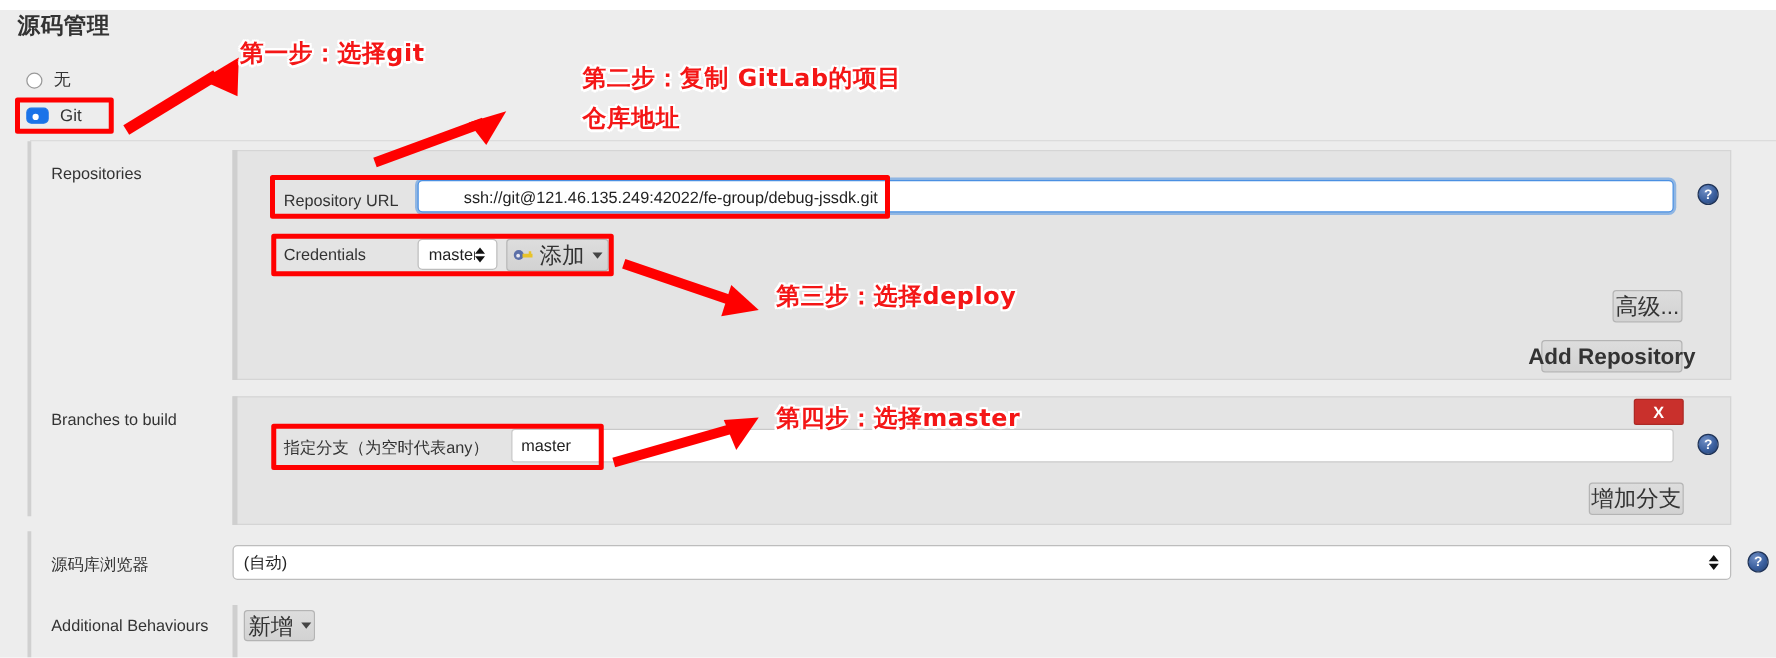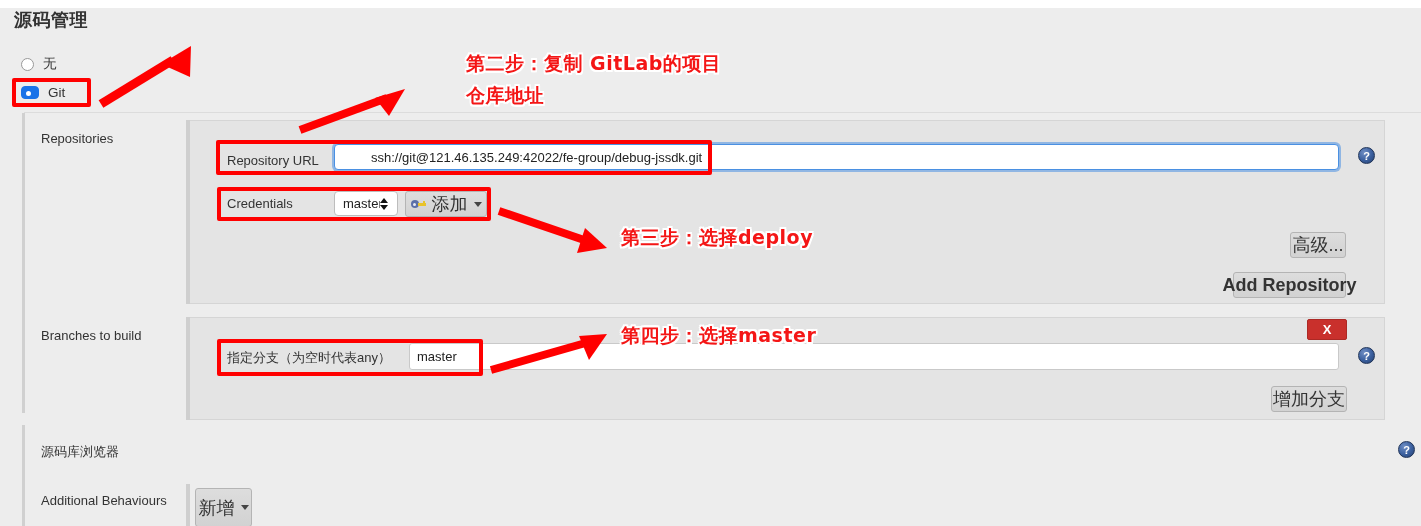--- a/index.html
+++ b/index.html
@@ -216,25 +216,29 @@
 
   <div class="inline-label" style="left:227px;top:349px;">指定分支（为空时代表any）</div>
   <input class="tin" style="left: 409px; top: 343px; width: 930px; height: 27px;" value="master">
   <div class="help" style="left:1358px;top:347px;">?</div>
 
   <div class="btn" style="left:1271px;top:386px;width:76px;height:26px;">
     <span>增加分支</span>
   </div>
 
   <div class="row-label" style="left:41px;top:443px;">源码库浏览器</div>
+  <div class="sel" style="left:186px;top:436px;width:1199px;height:28px;">
+    <span class="stext">(自动)</span>
+    <span class="updown"></span>
+  </div>
   <div class="help" style="left:1398px;top:441px;">?</div>
 
   <div class="row-label" style="left:41px;top:493px;">Additional Behaviours</div>
   <div class="panel-rail" style="left:186px;top:484px;height:42px;"></div>
-  <div class="btn" style="left:195px;top:488px;width:57px;height:39px;">
+  <div class="btn" style="left:195px;top:488px;width:57px;height:25px;">
     <span>新增</span>
     <span class="caret"></span>
   </div>
 
   <div class="hl-box" style="left:12px;top:78px;width:79px;height:29px;"></div>
   <div class="hl-box" style="left:216px;top:140px;width:496px;height:35px;"></div>
   <div class="hl-box" style="left:217px;top:187px;width:274px;height:34px;"></div>
   <div class="hl-box" style="left:217px;top:339px;width:266px;height:37px;"></div>
 
   <svg class="arrow" style="left:95px;top:38px;width:210px;height:72px;" viewBox="0 0 210 72">
@@ -250,18 +254,19 @@
   <svg class="arrow" style="left:495px;top:205px;width:130px;height:50px;" viewBox="0 0 130 50">
     <path d="M4 6 L92 36" stroke="#ff0000" stroke-width="8" fill="none"></path>
     <polygon points="112 43 82 48 90 23" fill="#ff0000"></polygon>
   </svg>
 
   <svg class="arrow" style="left:485px;top:330px;width:140px;height:50px;" viewBox="0 0 140 50">
     <path d="M6 40 L104 12" stroke="#ff0000" stroke-width="8" fill="none"></path>
     <polygon points="122 4 104 30 94 6" fill="#ff0000"></polygon>
   </svg>
 
+  <div class="anno" style="left:192px;top:30px;">第一步：选择git</div>
   <div class="anno" style="left:466px;top:50px;">第二步：复制 GitLab的项目</div>
   <div class="anno" style="left:466px;top:82px;">仓库地址</div>
   <div class="anno" style="left:621px;top:322px;">第四步：选择master</div>
   <div class="anno" style="left:621px;top:224px;">第三步：选择deploy</div>
 
 </div>
 
 </body></html>

